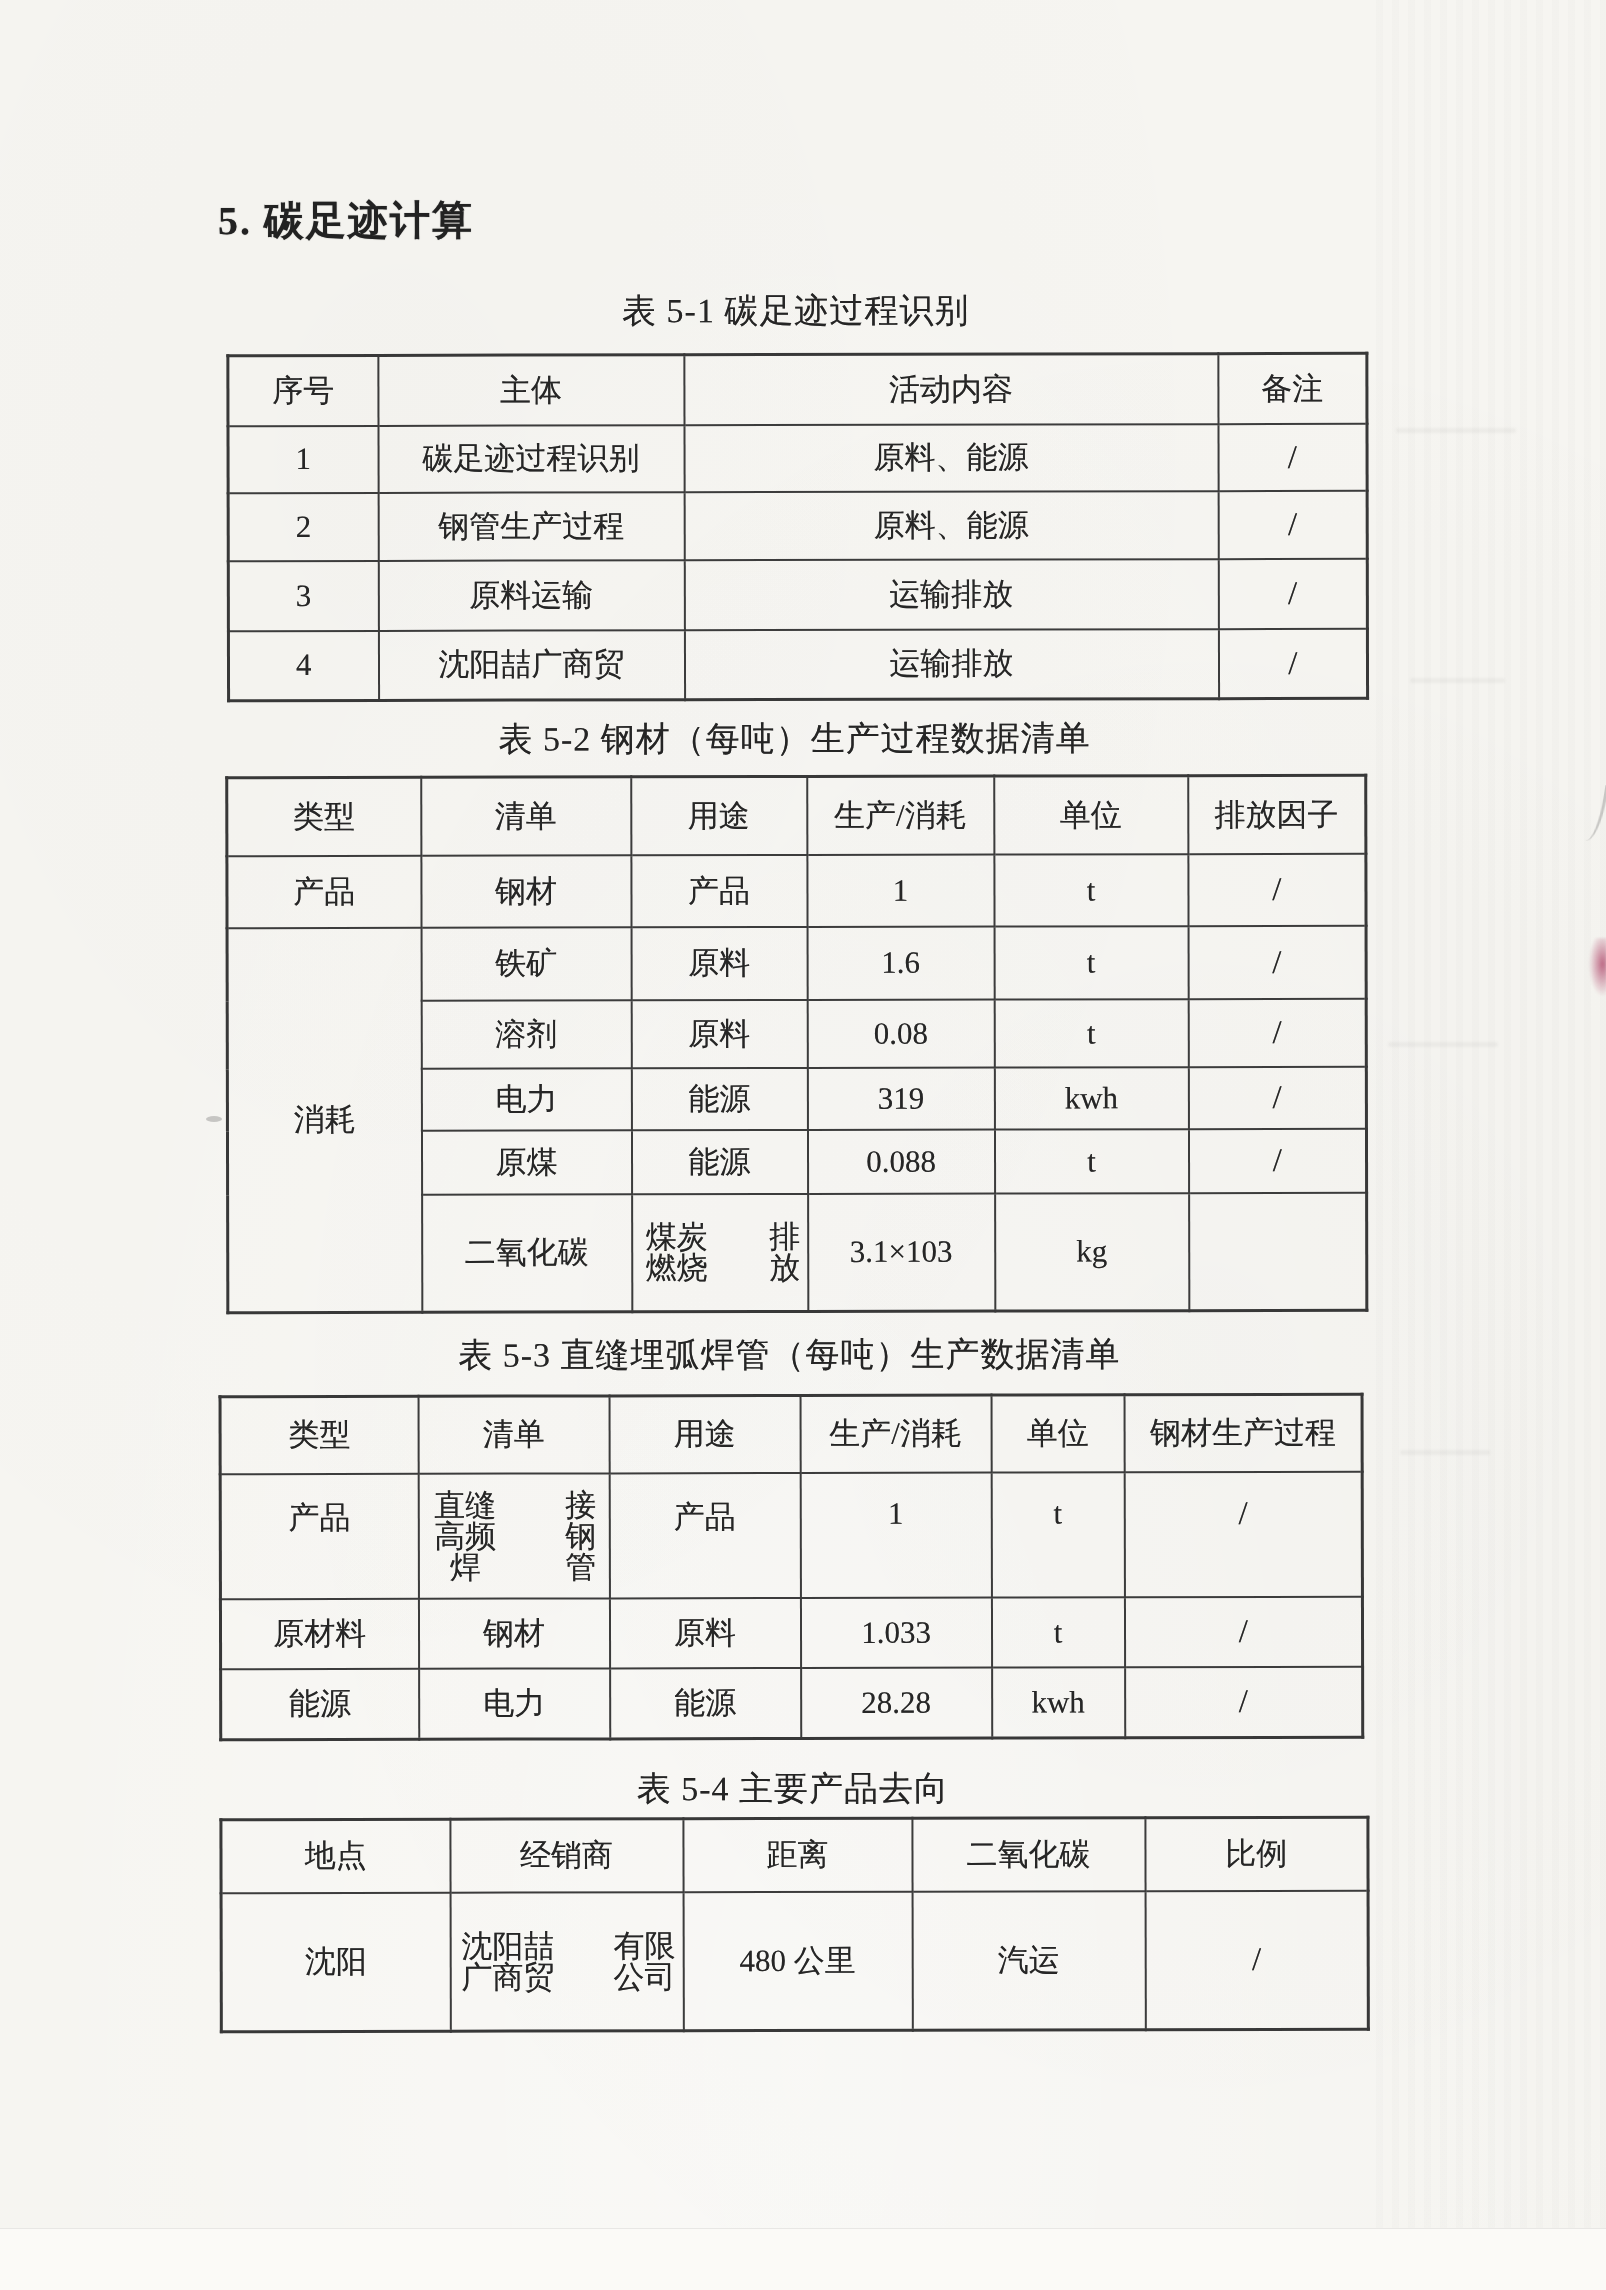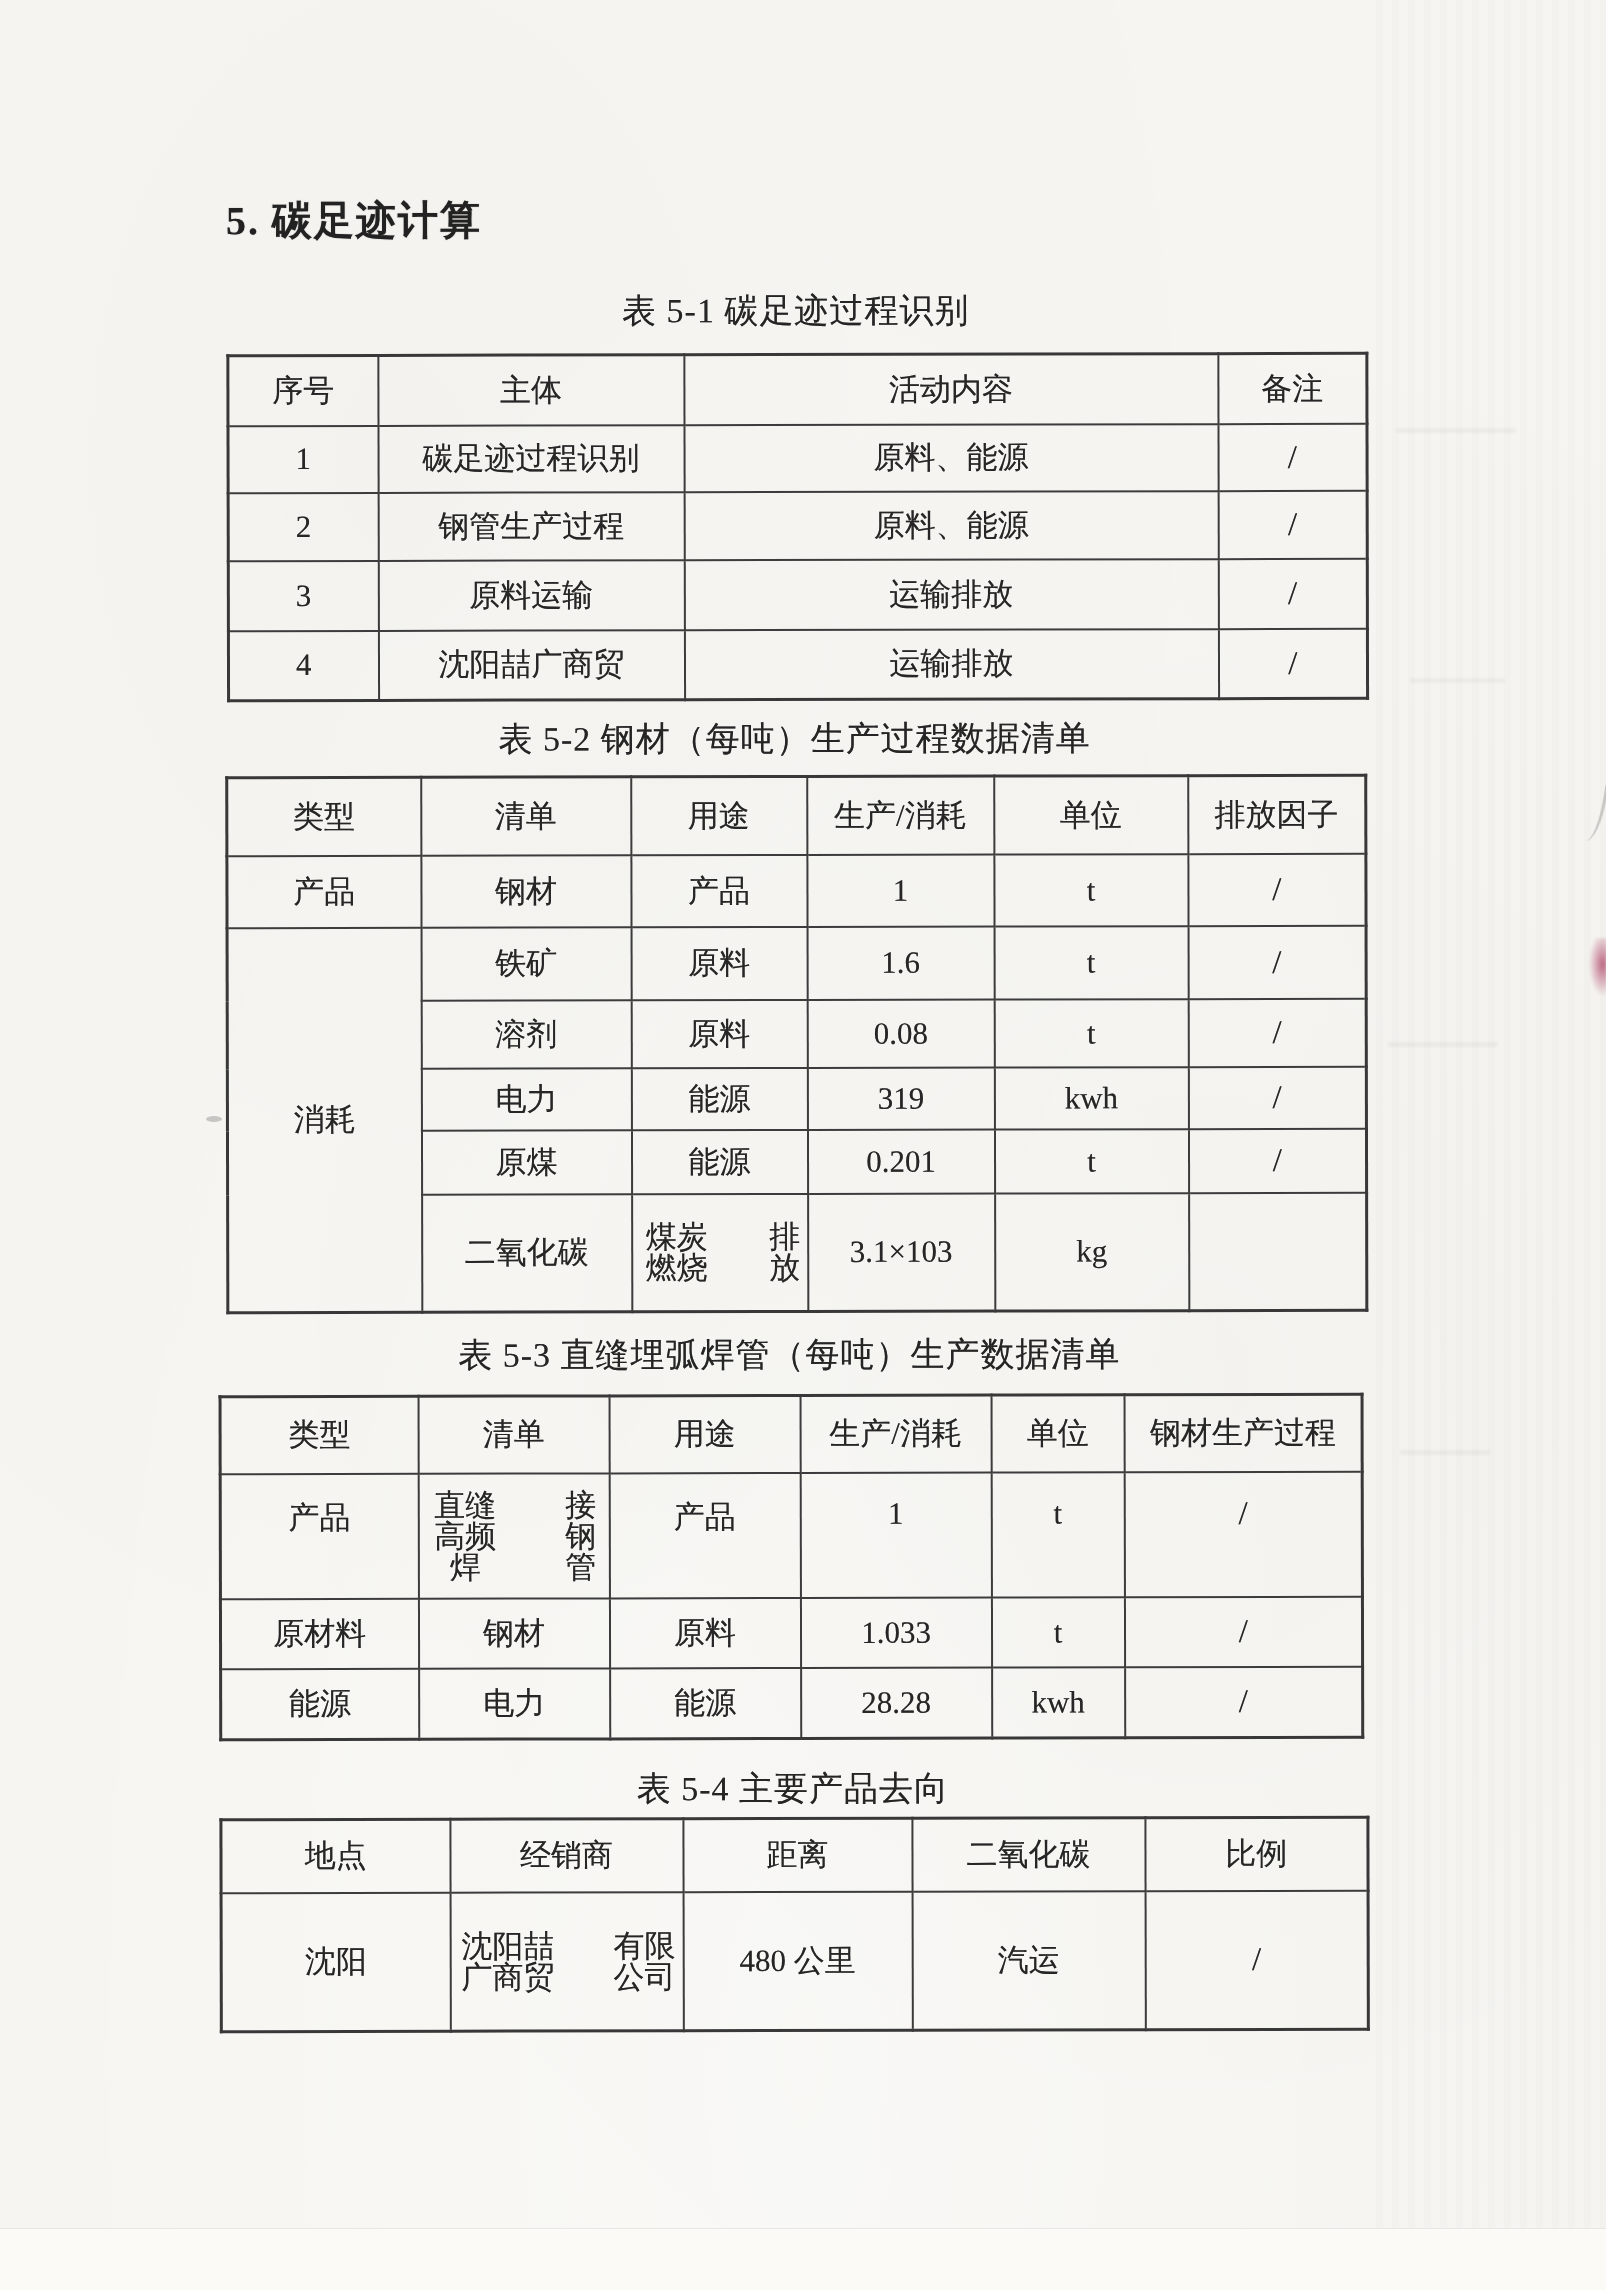--- a/index.html
+++ b/index.html
@@ -11,21 +11,21 @@
     background-color:#f6f5f1;
     background-image:
       radial-gradient(ellipse at 25% 20%, rgba(0,0,0,0.012), transparent 55%),
       radial-gradient(ellipse at 75% 60%, rgba(0,0,0,0.015), transparent 60%),
       radial-gradient(ellipse at 50% 90%, rgba(255,255,255,0.4), transparent 70%);
     font-family:"Liberation Serif","DejaVu Serif",serif;
     color:#2a2a2a;
   }
   .content{position:absolute;left:0;top:0;width:100%;height:100%;transform:rotate(-0.12deg);}
   .doc-title{
-    position:absolute;left:228px;top:192px;margin:0;
+    position:absolute;left:220px;top:192px;margin:0;
     font-size:40px;font-weight:bold;letter-spacing:2px;
     color:#222;text-shadow:0 0 1px rgba(30,30,30,.55);
   }
   .caption{
     position:absolute;text-align:center;
     font-size:34px;letter-spacing:1px;color:#252525;
     text-shadow:0 0 .6px rgba(40,40,40,.6);
     white-space:nowrap;
   }
   table.tbl{
@@ -176,21 +176,21 @@
         <tr style="height:62px">
           <td>电力</td>
           <td>能源</td>
           <td>319</td>
           <td>kwh</td>
           <td class="slash">/</td>
         </tr>
         <tr style="height:64px">
           <td>原煤</td>
           <td>能源</td>
-          <td>0.201</td>
+          <td>0.088</td>
           <td>t</td>
           <td class="slash">/</td>
         </tr>
         <tr style="height:118px">
           <td>二氧化碳</td>
           <td>
             <div class="twolines">
               <span>煤炭燃烧</span>
               <span>排放</span>
             </div>

